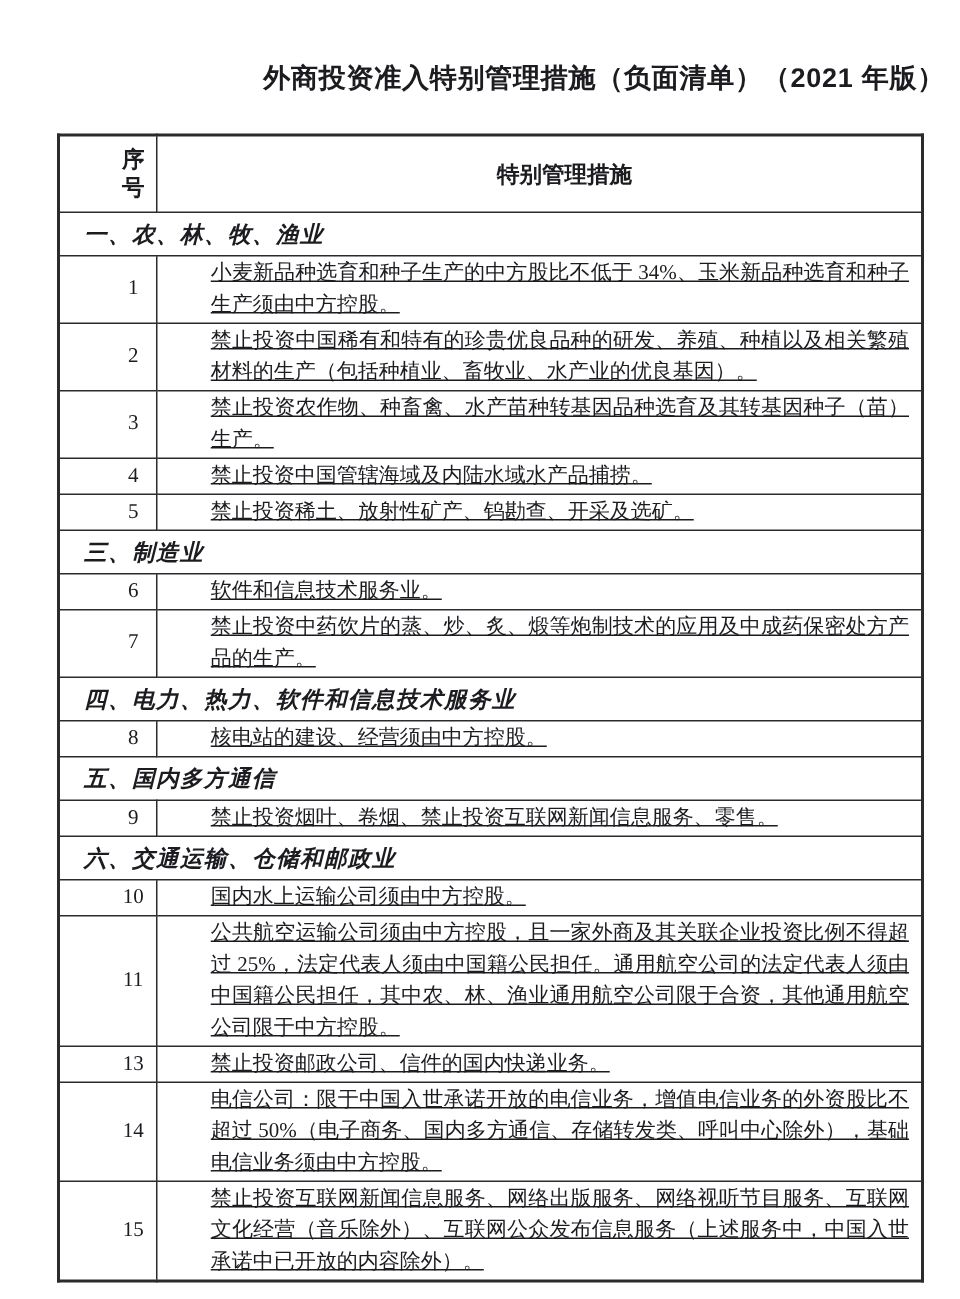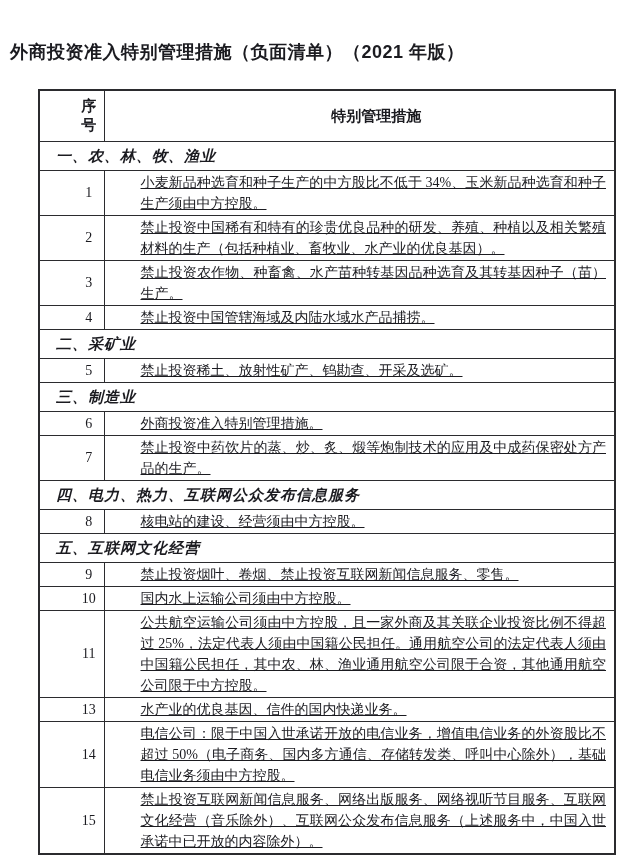--- a/index.html
+++ b/index.html
@@ -15,21 +15,21 @@
     color:var(--text-color);
     font-family:"Liberation Serif","DejaVu Serif",serif;
     overflow:hidden;
   }
   .page{
     width:640px;height:866px;
     padding-top:40px;
     background:var(--bg-color);
   }
   .title{
-    text-align:left;
+    text-align:right;
     font-family:"Liberation Sans","DejaVu Sans",sans-serif;
     font-weight:bold;
     font-size:18px;
     letter-spacing:0.5px;
     color:var(--text-color);
     margin:0 10px 25px 10px;
     white-space:nowrap;
   }
   table.nlist{
     border-collapse:collapse;
@@ -99,63 +99,63 @@
           <td class="measure-cell">禁止投资中国稀有和特有的珍贵优良品种的研发、养殖、种植以及相关繁殖材料的生产（包括种植业、畜牧业、水产业的优良基因）。</td>
         </tr>
         <tr>
           <td class="no-cell">3</td>
           <td class="measure-cell">禁止投资农作物、种畜禽、水产苗种转基因品种选育及其转基因种子（苗）生产。</td>
         </tr>
         <tr>
           <td class="no-cell">4</td>
           <td class="measure-cell">禁止投资中国管辖海域及内陆水域水产品捕捞。</td>
         </tr>
-        <tr class="section-row">
-          <td colspan="2">二、采矿业</td>
-        </tr>
         <tr>
           <td class="no-cell">5</td>
           <td class="measure-cell">禁止投资稀土、放射性矿产、钨勘查、开采及选矿。</td>
         </tr>
         <tr class="section-row">
           <td colspan="2">三、制造业</td>
         </tr>
         <tr>
           <td class="no-cell">6</td>
-          <td class="measure-cell">外商投资准入特别管理措施。</td>
+          <td class="measure-cell">软件和信息技术服务业。</td>
         </tr>
         <tr>
           <td class="no-cell">7</td>
           <td class="measure-cell">禁止投资中药饮片的蒸、炒、炙、煅等炮制技术的应用及中成药保密处方产品的生产。</td>
         </tr>
         <tr class="section-row">
-          <td colspan="2">四、电力、热力、互联网公众发布信息服务</td>
+          <td colspan="2">四、电力、热力、软件和信息技术服务业</td>
         </tr>
         <tr>
           <td class="no-cell">8</td>
           <td class="measure-cell">核电站的建设、经营须由中方控股。</td>
         </tr>
         <tr class="section-row">
-          <td colspan="2">五、互联网文化经营</td>
+          <td colspan="2">五、国内多方通信</td>
         </tr>
         <tr>
           <td class="no-cell">9</td>
           <td class="measure-cell">禁止投资烟叶、卷烟、禁止投资互联网新闻信息服务、零售。</td>
+        </tr>
+        <tr class="section-row">
+          <td colspan="2">六、交通运输、仓储和邮政业</td>
         </tr>
         <tr>
           <td class="no-cell">10</td>
           <td class="measure-cell">国内水上运输公司须由中方控股。</td>
         </tr>
         <tr>
           <td class="no-cell">11</td>
           <td class="measure-cell">公共航空运输公司须由中方控股，且一家外商及其关联企业投资比例不得超过 25%，法定代表人须由中国籍公民担任。通用航空公司的法定代表人须由中国籍公民担任，其中农、林、渔业通用航空公司限于合资，其他通用航空公司限于中方控股。</td>
         </tr>
         <tr>
           <td class="no-cell">13</td>
-          <td class="measure-cell">水产业的优良基因、信件的国内快递业务。</td>
+          <td class="measure-cell">禁止投资邮政公司、信件的国内快递业务。</td>
         </tr>
         <tr>
           <td class="no-cell">14</td>
           <td class="measure-cell">电信公司：限于中国入世承诺开放的电信业务，增值电信业务的外资股比不超过 50%（电子商务、国内多方通信、存储转发类、呼叫中心除外），基础电信业务须由中方控股。</td>
         </tr>
         <tr>
           <td class="no-cell">15</td>
           <td class="measure-cell">禁止投资互联网新闻信息服务、网络出版服务、网络视听节目服务、互联网文化经营（音乐除外）、互联网公众发布信息服务（上述服务中，中国入世承诺中已开放的内容除外）。</td>
         </tr>
       </tbody>

